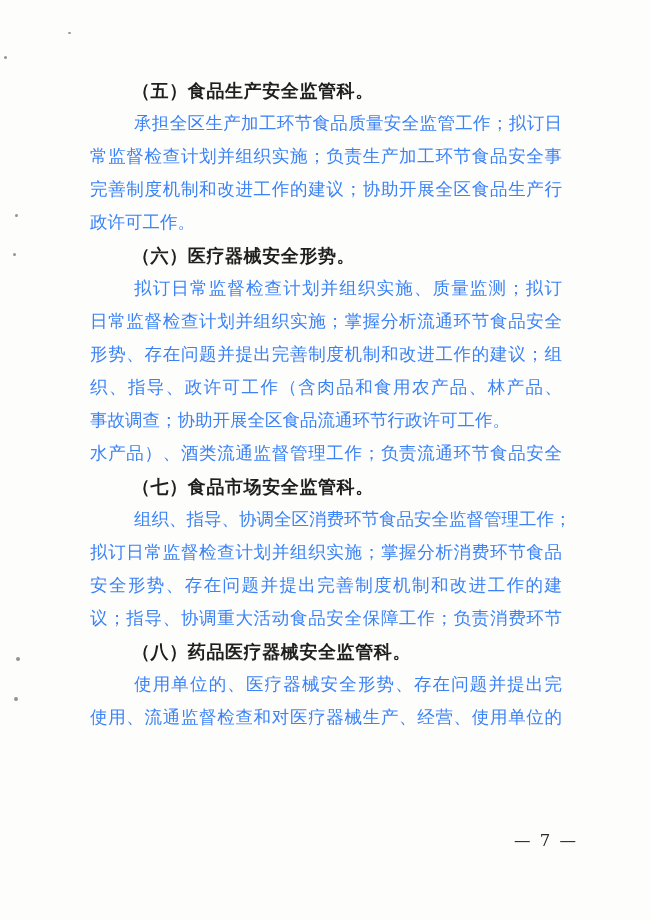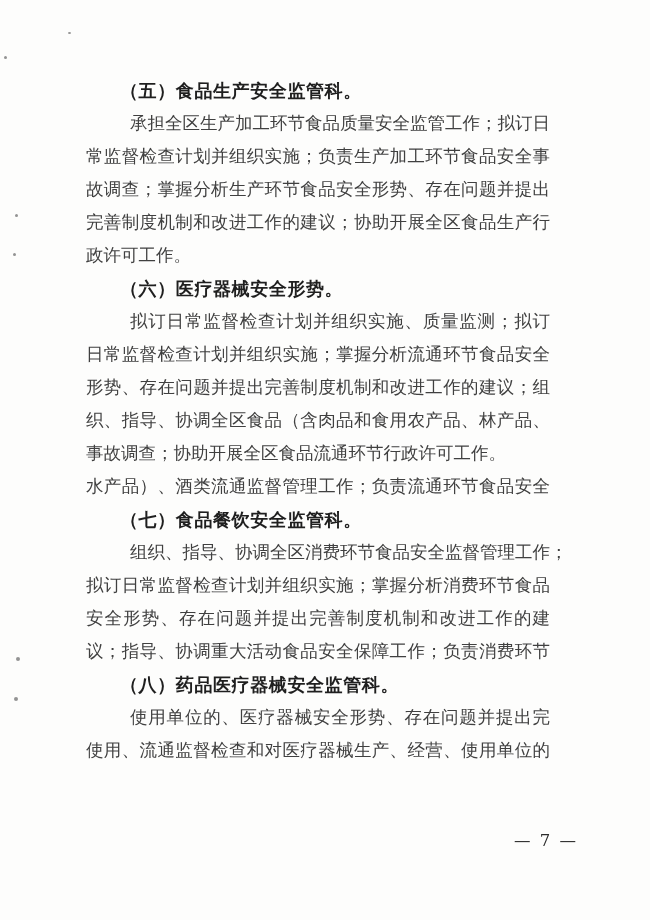--- a/index.html
+++ b/index.html
@@ -15,41 +15,40 @@
     position: relative;
     width: 650px;
     height: 920px;
     background: #fdfdfc;
     overflow: hidden;
     font-family: "DejaVu Serif", "Liberation Serif", serif;
     color: #262626;
   }
   .text-block {
     position: absolute;
-    left: 78px;
+    left: 90px;
     top: 74px;
     width: 472px;
   }
   .heading {
     font-size: 18px;
     font-weight: 700;
     line-height: 33px;
     text-indent: 42px;
     letter-spacing: 0.6px;
     white-space: nowrap;
     color: #1f1f1f;
   }
   .line {
     font-size: 17.5px;
     line-height: 33px;
     text-align: justify;
     text-align-last: justify;
     white-space: nowrap;
-    color: #404040;
-    margin-left: 8px;
+    color: #3b82f6;
   }
   .line.first {
     text-indent: 44px;
   }
   .line.last {
     text-align: right;
     text-align-last: left;
   }
   .page-number {
     position: absolute;
@@ -74,31 +73,30 @@
   .dot.d6 { left: 14px;  top: 697px; width: 4px; height: 4px; }
 </style>
 </head>
 <body>
 
 <div class="page">
   <div class="text-block" id="doc-body">
       <div class="heading">（五）食品生产安全监管科。</div>
       <div class="line first">承担全区生产加工环节食品质量安全监管工作；拟订日</div>
       <div class="line">常监督检查计划并组织实施；负责生产加工环节食品安全事</div>
-      <div class="line">故调查；掌握分析生产环节食品安全形势、存在问题并提出</div>
       <div class="line">完善制度机制和改进工作的建议；协助开展全区食品生产行</div>
       <div class="line last">政许可工作。</div>
       <div class="heading">（六）医疗器械安全形势。</div>
       <div class="line first">拟订日常监督检查计划并组织实施、质量监测；拟订</div>
       <div class="line">日常监督检查计划并组织实施；掌握分析流通环节食品安全</div>
       <div class="line">形势、存在问题并提出完善制度机制和改进工作的建议；组</div>
-      <div class="line">织、指导、协调全区食品（含肉品和食用农产品、林产品、</div>
+      <div class="line">织、指导、政许可工作（含肉品和食用农产品、林产品、</div>
       <div class="line last">事故调查；协助开展全区食品流通环节行政许可工作。</div>
       <div class="line">水产品）、酒类流通监督管理工作；负责流通环节食品安全</div>
-      <div class="heading">（七）食品餐饮安全监管科。</div>
+      <div class="heading">（七）食品市场安全监管科。</div>
       <div class="line first">组织、指导、协调全区消费环节食品安全监督管理工作；</div>
       <div class="line">拟订日常监督检查计划并组织实施；掌握分析消费环节食品</div>
       <div class="line">安全形势、存在问题并提出完善制度机制和改进工作的建</div>
       <div class="line">议；指导、协调重大活动食品安全保障工作；负责消费环节</div>
       <div class="heading">（八）药品医疗器械安全监管科。</div>
       <div class="line first">使用单位的、医疗器械安全形势、存在问题并提出完</div>
       <div class="line">使用、流通监督检查和对医疗器械生产、经营、使用单位的</div>
     </div>
 
   <div class="page-number">— 7 —</div>

